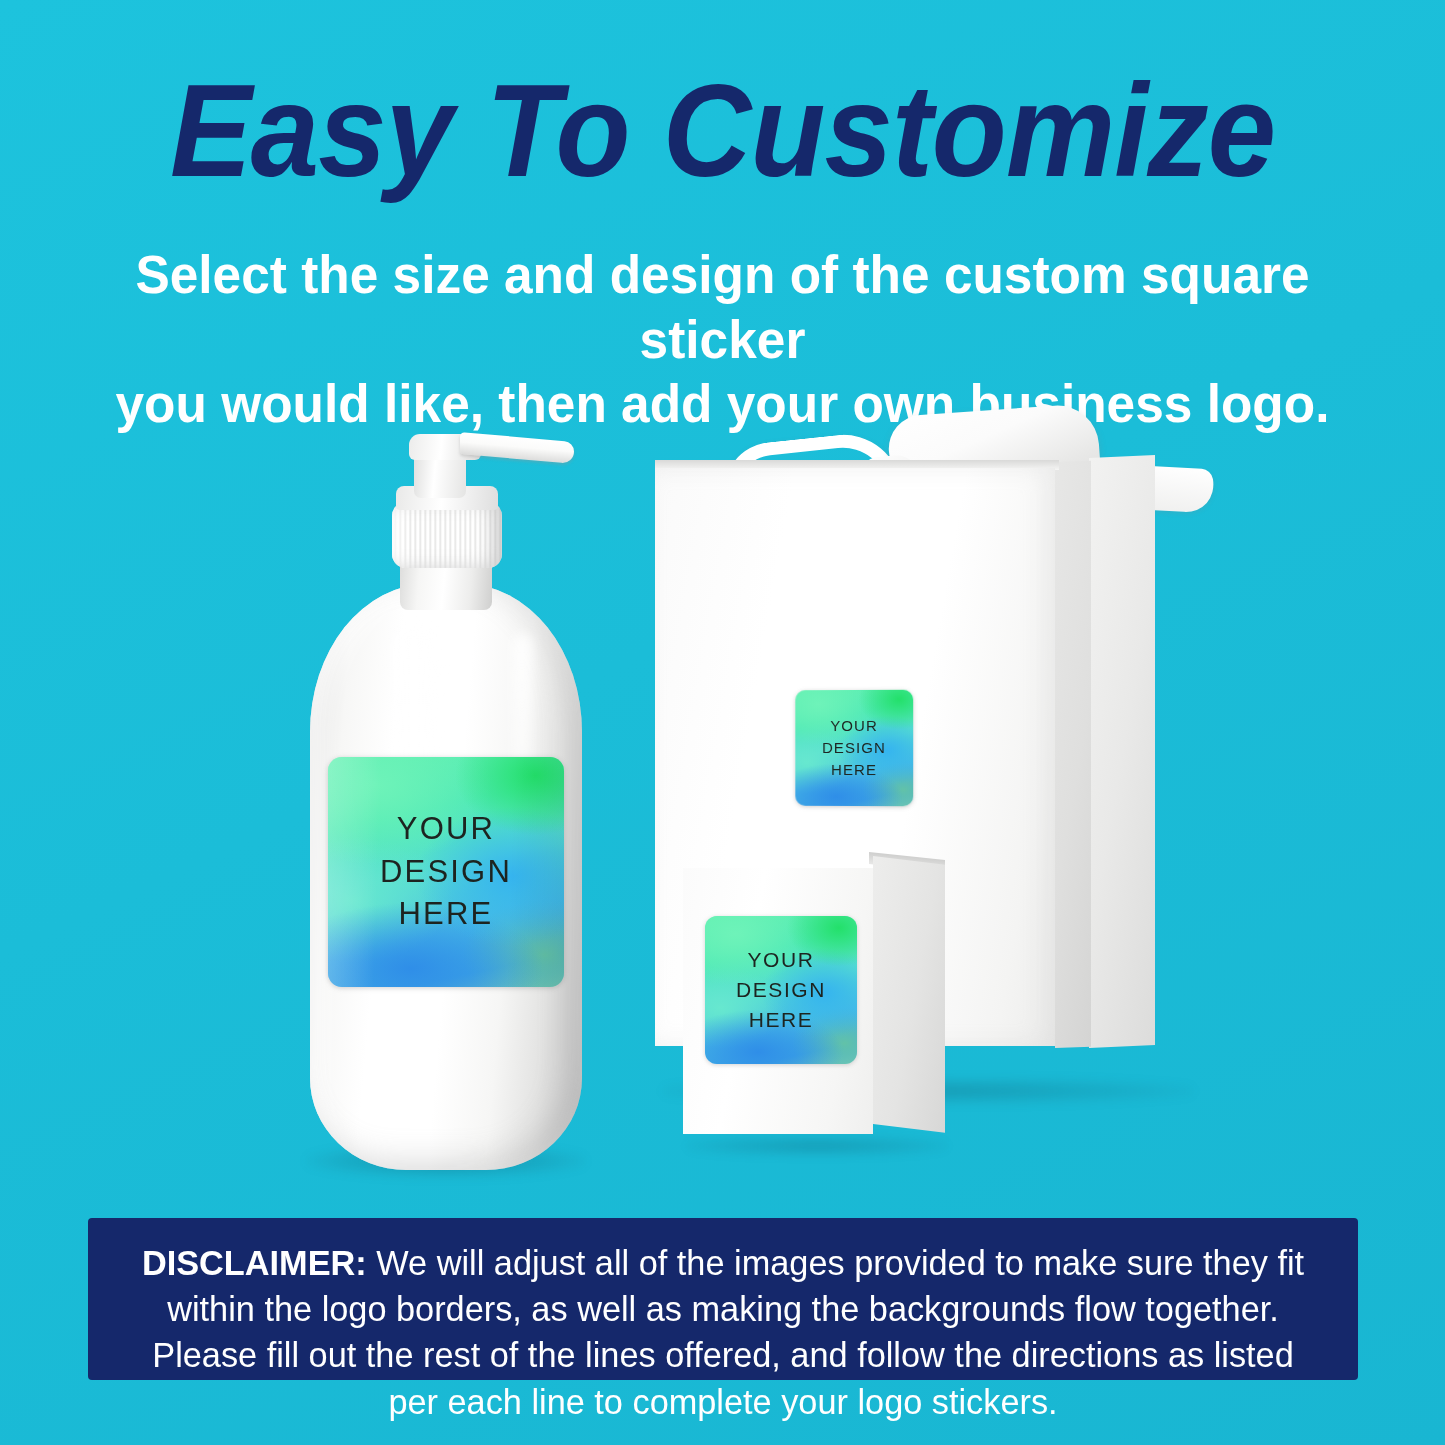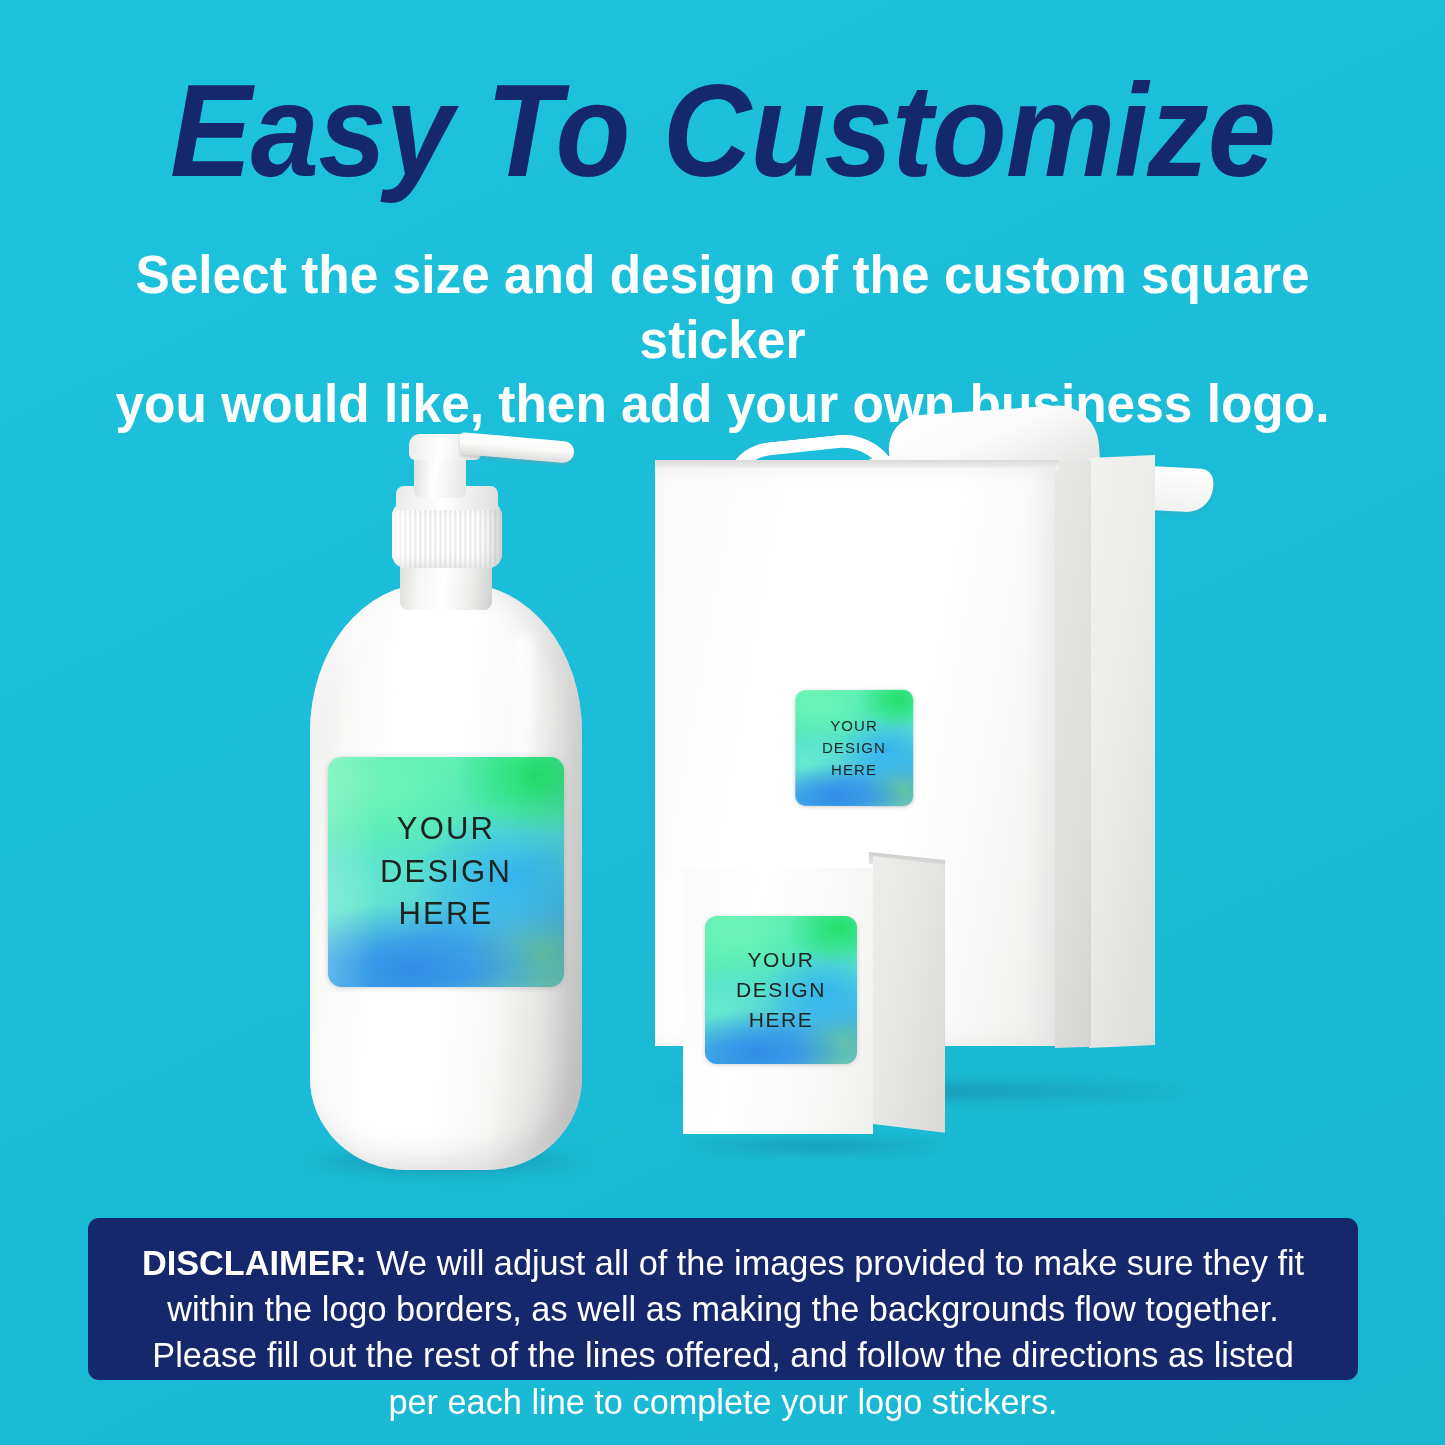--- a/index.html
+++ b/index.html
@@ -274,21 +274,21 @@
     box-shadow: 0 1px 4px rgba(130,130,130,0.35);
   }
   .sb-sticker .wc-text { font-size: 21px; letter-spacing: 1.6px; line-height: 1.42; }
 
   
   .disclaimer {
     position: absolute;
     left: 88px; top: 1218px;
     width: 1270px; height: 162px;
     background: #15286b;
-    border-radius: 11px;
+    border-radius: 4px;
     box-sizing: border-box;
     padding: 22px 36px 0 36px;
   }
   .disclaimer-text {
     color: #ffffff;
     text-align: center;
     font-family: "Liberation Sans Narrow", "Liberation Sans", sans-serif;
     font-size: 35px;
     font-weight: 400;
     line-height: 1.32;

